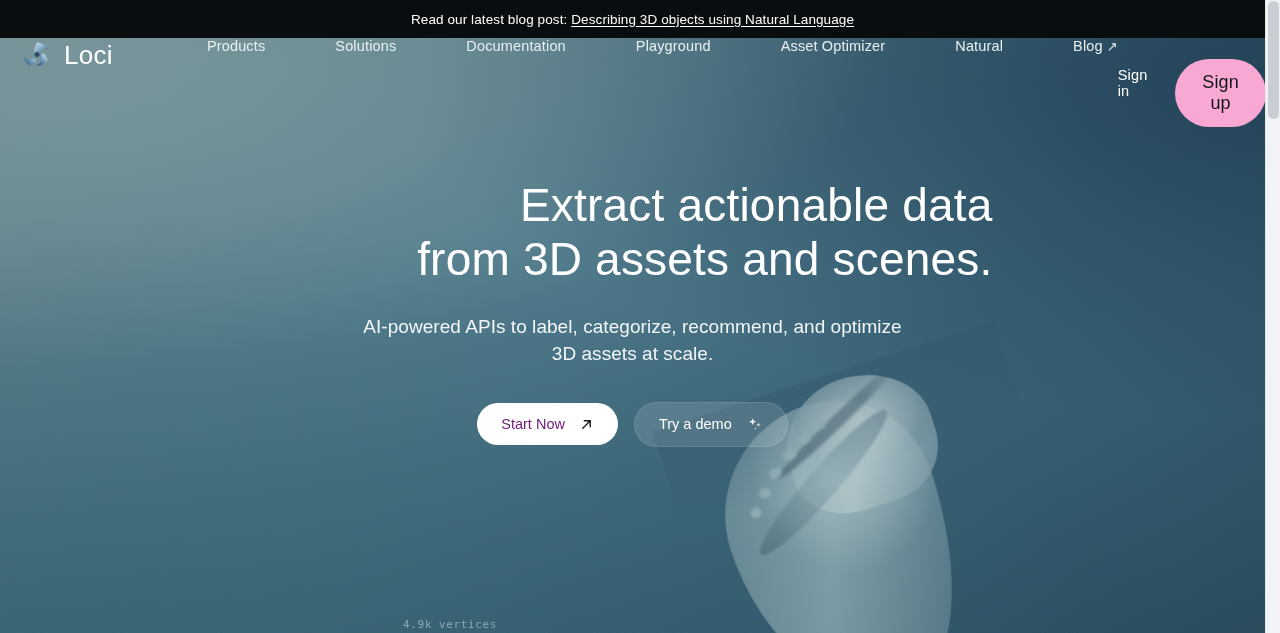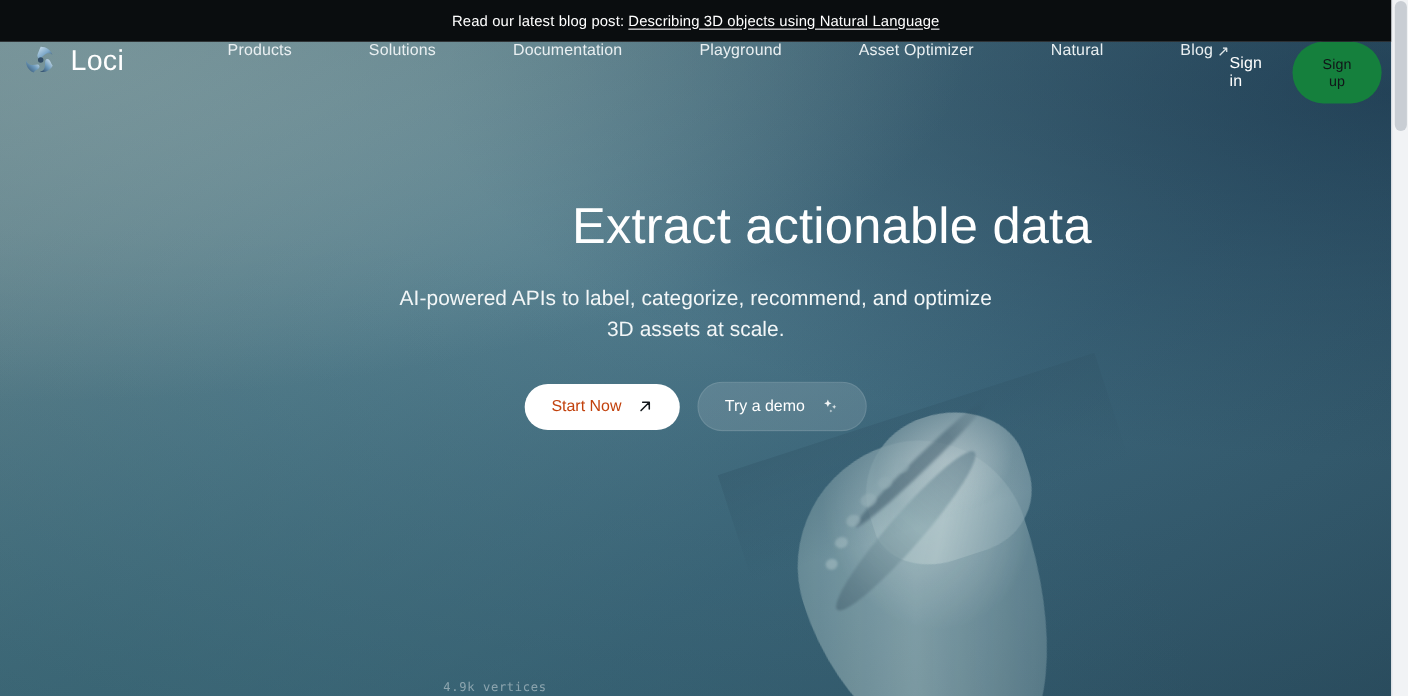--- a/index.html
+++ b/index.html
@@ -170,27 +170,28 @@
 
   #nav-actions {
     margin-left:auto; margin-right:33px;
     display:flex; align-items:center; gap:28px;
   }
   #signin {
     font-size:14.5px; color:#ffffff;
     cursor:pointer; letter-spacing:.15px;
   }
   #signup {
-    background:#15803d; color:#111418;
-    font-size:13px; font-weight:400;
+    background:#f9a8d4; color:#111418;
+    font-size:18px; font-weight:400;
     border:none; border-radius:999px;
     padding:13px 27px;
     cursor:pointer;
     font-family:inherit;
     letter-spacing:.1px;
+    margin-top:21px;
   }
 
   
   #hero-content {
     position:absolute; left:0; top:38px; z-index:4;
     width:1265px;
     display:flex; flex-direction:column; align-items:center;
     pointer-events:none;
   }
   #headline {
@@ -220,21 +221,21 @@
     pointer-events:auto;
   }
   .cta {
     display:inline-flex; align-items:center; gap:14px;
     border:none; border-radius:999px;
     font-size:14.5px; font-family:inherit;
     cursor:pointer;
     padding:13px 24px;
     white-space:nowrap;
   }
-  .cta-primary { background:#ffffff; color:#c2410c; }
+  .cta-primary { background:#ffffff; color:#701a75; }
   .cta-secondary {
     background:rgba(255,255,255,0.13);
     color:#ffffff;
     border:1px solid rgba(255,255,255,0.10);
   }
   .cta svg { display:block; }
 
   
   #vertex-label {
     position:absolute; left:403px; top:618px; z-index:4;
@@ -323,20 +324,21 @@
       <div id="nav-actions">
         <span id="signin">Sign in</span>
         <button id="signup">Sign up</button>
       </div>
     </div>
 
     <div id="hero-content">
 
       <h1 id="headline">
         <span>Extract actionable data</span><br>
+        <span>from 3D assets and scenes.</span>
       </h1>
 
       <p id="subhead">AI-powered APIs to label, categorize, recommend, and optimize 3D assets at scale.</p>
 
       <div id="cta-row">
 
         <button class="cta cta-primary">
           <span>Start Now</span>
           <span>
             <svg width="15" height="15" viewBox="0 0 16 16" aria-hidden="true">

